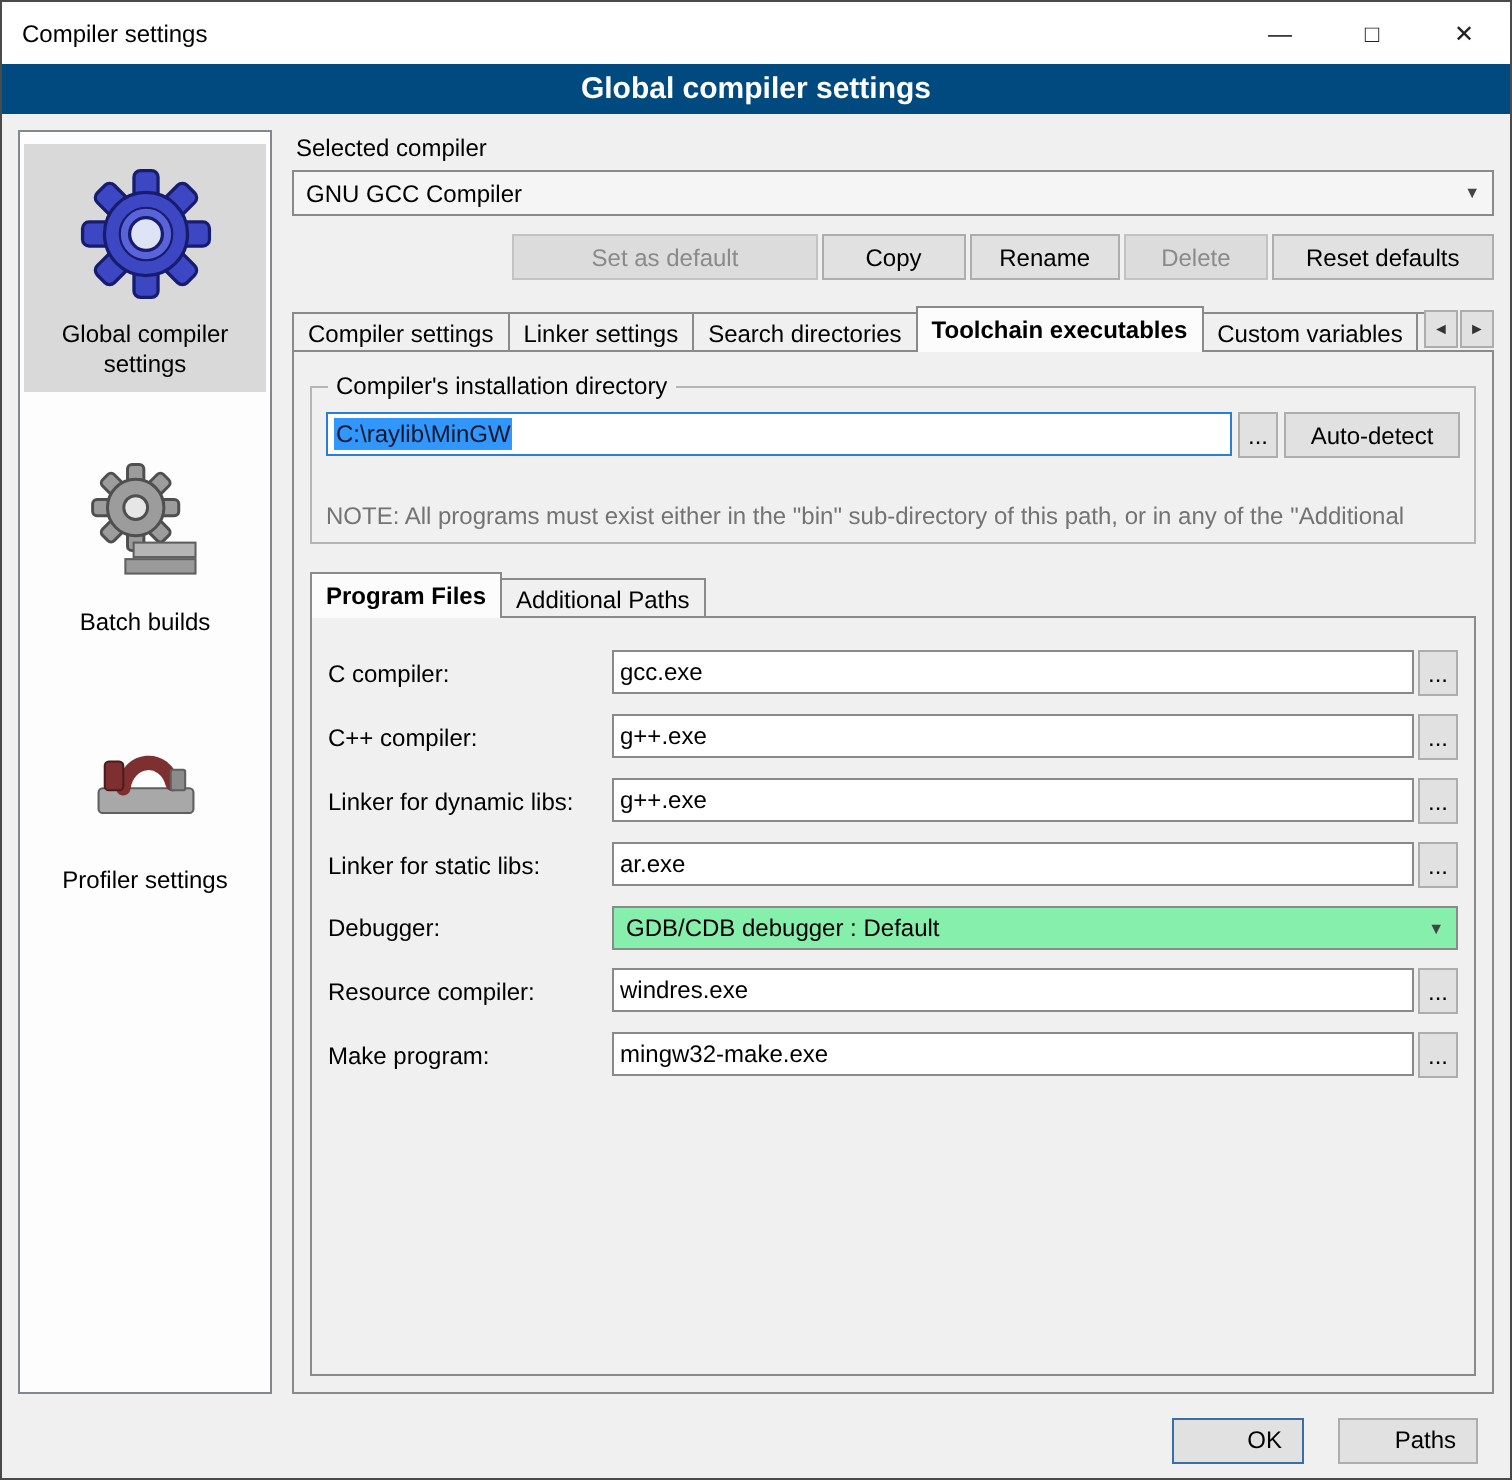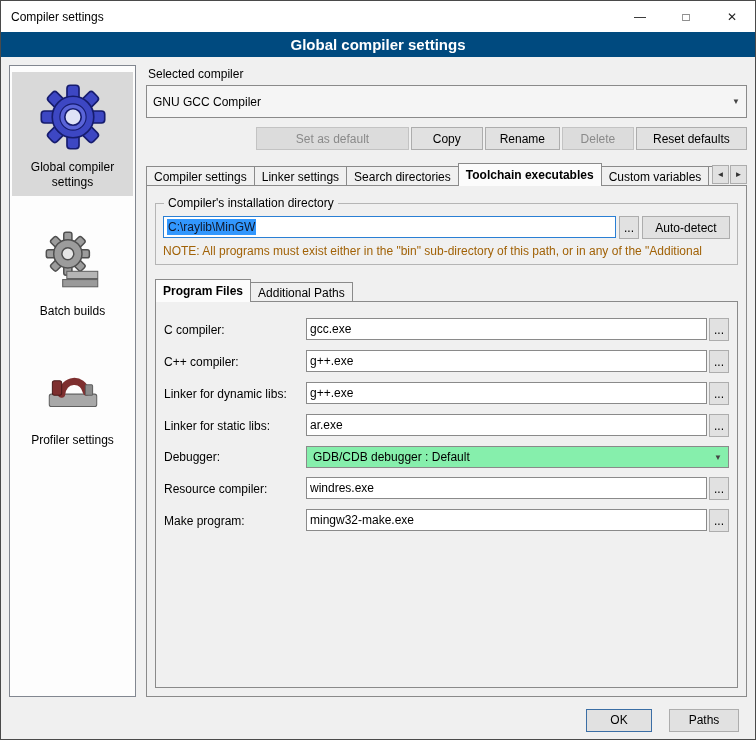--- a/index.html
+++ b/index.html
@@ -24,21 +24,21 @@
   .sidebar { width:127px; background:#fdfdfd; border:1px solid #828790; display:flex; flex-direction:column; align-items:stretch; padding:6px 2px; gap:20px; overflow:hidden; }
   .side-item { display:flex; flex-direction:column; align-items:center; padding:8px 2px 6px; cursor:default; }
   .side-item.selected { background:#d9d9d9; }
   .side-icon { width:74px; height:74px; display:flex; align-items:center; justify-content:center; }
   .side-label { text-align:center; font-size:12px; margin-top:6px; line-height:1.25; }
 
   
   .main { flex:1; display:flex; flex-direction:column; min-width:0; }
   .field-label { margin:2px 0 4px 2px; }
 
-  .combo { height:33px; border:1px solid #8a8a8a; background:#f5f5f5; display:flex; align-items:center; padding:0 6px; cursor:default; }
+  .combo { height:23px; border:1px solid #8a8a8a; background:#f5f5f5; display:flex; align-items:center; padding:0 6px; cursor:default; }
   .combo .combo-text { flex:1; white-space:nowrap; overflow:hidden; }
   .combo .combo-arrow { font-size:8px; color:#444; margin-left:4px; }
 
   .btn { height:23px; background:#e1e1e1; border:1px solid #adadad; font-family:"Liberation Sans",sans-serif; font-size:12px; padding:0 10px; cursor:default; }
   .btn.disabled { background:#dcdcdc; border-color:#c3c3c3; color:#8a8a8a; }
   .btn.default { border-color:#3b6ea5; }
   .btn-row { display:flex; gap:2px; margin-top:9px; }
   .btn-row .set-default { margin-left:110px; width:154px; }
   .btn-row .w72 { width:72px; }
   .btn-row .w76 { width:76px; }
@@ -56,32 +56,32 @@
   
   .groupbox { border:1px solid #b5b5b5; position:relative; padding:12px 7px 6px; margin-top:5px; flex:0 0 auto; }
   .group-label { position:absolute; top:-8px; left:8px; background:#f0f0f0; padding:0 4px; }
   .dir-row { display:flex; gap:3px; }
   .inputbox { height:22px; border:1px solid #8a8a8a; background:#fff; display:flex; align-items:center; padding:0 3px; white-space:nowrap; overflow:hidden; cursor:text; }
   .inputbox.focused { border-color:#2a7fd4; }
   .inputbox .sel { background:#3297fd; color:#0f172a; padding:1px 1px; }
   .dir-row .inputbox { flex:1; }
   .btn.dots { width:20px; padding:0; }
   .btn.autodetect { width:88px; padding:0; }
-  .note { margin-top:5px; color:#a16207; white-space:nowrap; overflow:hidden; }
+  .note { margin-top:22px; color:#737373; white-space:nowrap; overflow:hidden; }
 
   
   .subtabs { margin-top:14px; flex:0 0 auto; position:relative; display:flex; align-items:flex-end; height:23px; }
   .subpanel { flex:1 1 auto; border:1px solid #8a8a8a; background:#f0f0f0; margin-top:-1px; padding:16px 8px 8px; display:flex; flex-direction:column; gap:9px; min-height:0; position:relative; z-index:2; }
   .frow { display:flex; align-items:center; flex:0 0 auto; }
   .flabel { width:142px; flex:0 0 auto; }
   .fctrl { flex:1; display:flex; gap:2px; min-width:0; }
   .fctrl .inputbox { flex:1; }
   .fctrl .combo { flex:1; height:22px; background:#86efac; }
 
-  .footer .btn { width:66px; }
+  .footer .btn { width:66px;text-align:right; }
   .footer .btn.cancel { width:70px; }
 </style>
 </head>
 <body>
 
 <div class="window">
 
   <div class="titlebar">
     <span class="title">Compiler settings</span>
     <div class="caption-buttons">

